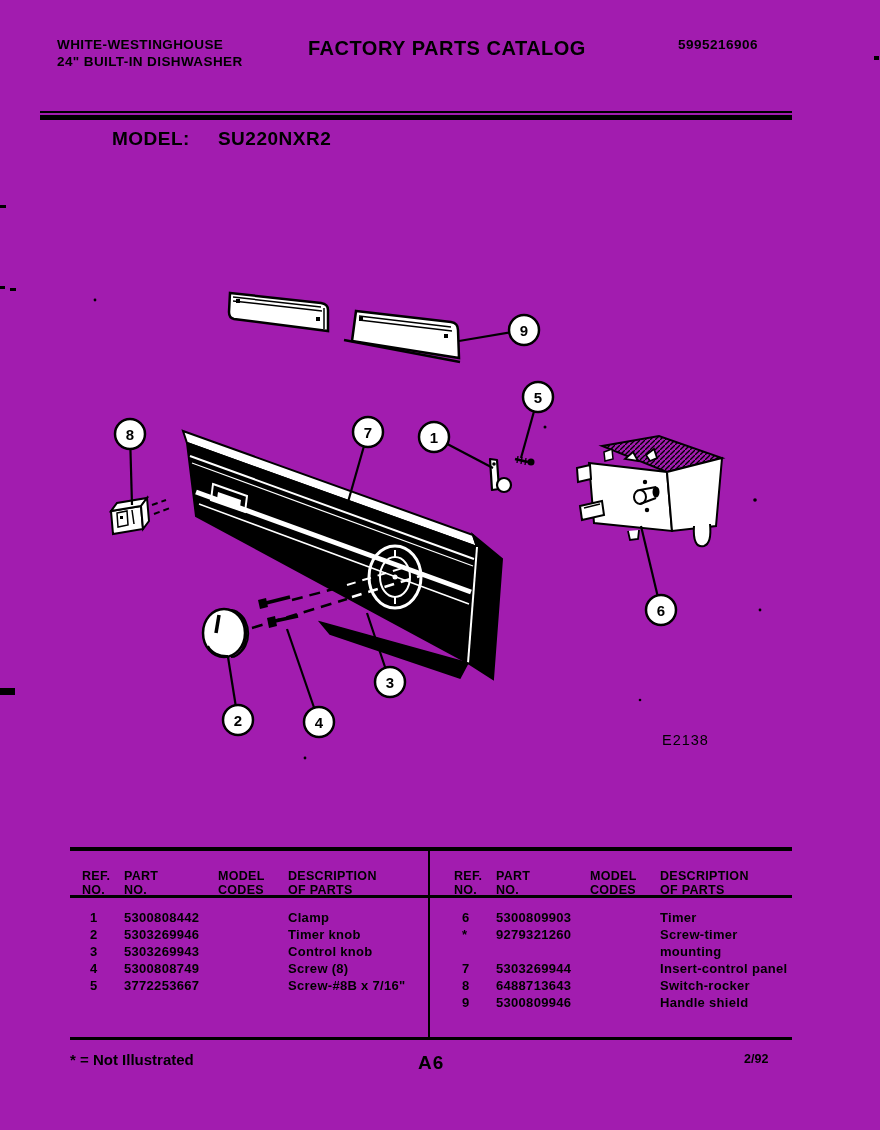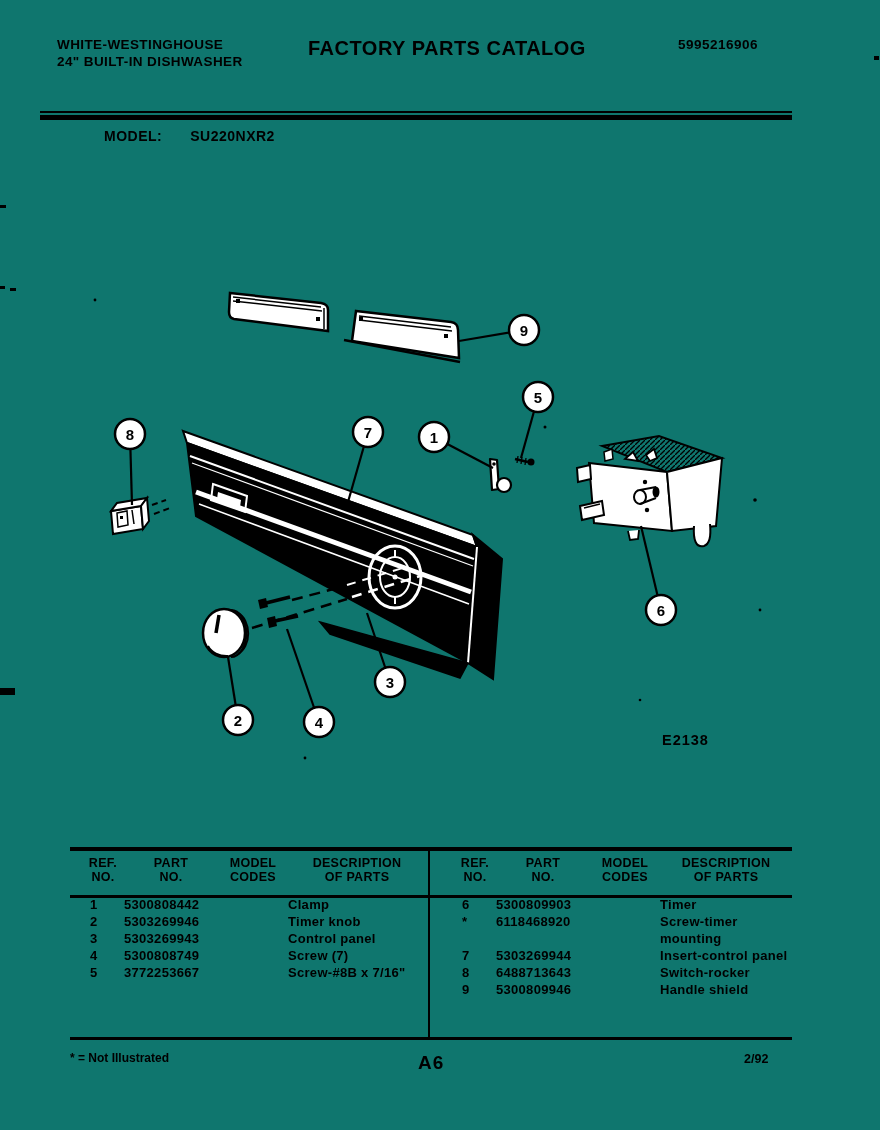--- a/index.html
+++ b/index.html
@@ -1,45 +1,45 @@
 <!DOCTYPE html>
 <html><head>
 <meta charset="utf-8">
 <style>
   html,body{margin:0;padding:0;background:#fff;}
   .page{
-    position:relative;width:880px;height:1130px;background:#0f766e;
+    position:relative;width:880px;height:1130px;background:#a21caf;
     font-family:"Liberation Sans",sans-serif;color:#000;overflow:hidden;
   }
   
   .hdr-brand{position:absolute;left:57px;top:36px;font-size:13.5px;font-weight:700;line-height:17px;letter-spacing:.4px;}
   .hdr-title{position:absolute;left:308px;top:37px;font-size:20px;font-weight:700;letter-spacing:.5px;}
   .hdr-pub{position:absolute;left:678px;top:37px;font-size:13.5px;font-weight:700;letter-spacing:.5px;}
   .rule-thin{position:absolute;left:40px;top:111px;width:752px;height:2px;background:#000;}
   .rule-thick{position:absolute;left:40px;top:115px;width:752px;height:5px;background:#000;}
-  .model-line{position:absolute;left:56px;top:128px;font-size:14px;font-weight:700;letter-spacing:.5px;padding-left:48px;}
+  .model-line{position:absolute;left:64px;top:128px;font-size:19px;font-weight:700;letter-spacing:.5px;padding-left:48px;}
   .model-line .num{margin-left:28px;}
   
   svg.diagram{position:absolute;left:0;top:0;}
-  .fig-code{position:absolute;left:662px;top:732px;font-size:14.5px;font-weight:700;letter-spacing:1px;}
+  .fig-code{position:absolute;left:662px;top:732px;font-size:14.5px;font-weight:400;letter-spacing:1px;}
   
   .table-wrap{position:absolute;left:70px;top:847px;width:722px;height:186px;
     border-top:4px solid #000;border-bottom:3px solid #000;}
   .t-underline{position:absolute;left:0;top:44px;width:100%;height:3px;background:#000;}
   .t-divider{position:absolute;left:358px;top:0;width:2px;height:100%;background:#000;}
   .t-half{position:absolute;top:0;height:100%;}
   .t-half.left{left:0;width:356px;}
   .t-half.right{left:372px;width:350px;}
   .t-grid{display:grid;grid-template-columns:42px 94px 70px auto;column-gap:0;}
-  .t-head{padding:5px 0 0 12px;font-size:12.5px;font-weight:700;line-height:14px;letter-spacing:.3px;text-align:center;}
+  .t-head{padding:18px 0 0 12px;font-size:12.5px;font-weight:700;line-height:14px;letter-spacing:.3px;}
   .t-body{padding:12px 0 0 12px;}
   .t-row{display:grid;grid-template-columns:42px 94px 70px auto;font-size:13px;font-weight:700;line-height:17px;letter-spacing:.3px;}
   .t-row .ref{padding-left:8px;}
   
-  .foot-note{position:absolute;left:70px;top:1051px;font-size:12px;font-weight:700;}
+  .foot-note{position:absolute;left:70px;top:1051px;font-size:15px;font-weight:700;}
   .foot-page{position:absolute;left:418px;top:1052px;font-size:19px;font-weight:700;letter-spacing:1px;}
   .foot-date{position:absolute;left:744px;top:1052px;font-size:12.5px;font-weight:700;text-align:center;}
   
   .artifact{position:absolute;background:#000;}
 </style>
 </head>
 <body>
 
 <div class="page">
 
@@ -258,27 +258,27 @@
           <div class="t-row">
             <span class="ref">2</span>
             <span class="part">5303269946</span>
             <span class="model"></span>
             <span class="desc">Timer knob</span>
           </div>
           <div class="t-row">
             <span class="ref">3</span>
             <span class="part">5303269943</span>
             <span class="model"></span>
-            <span class="desc">Control panel</span>
+            <span class="desc">Control knob</span>
           </div>
           <div class="t-row">
             <span class="ref">4</span>
             <span class="part">5300808749</span>
             <span class="model"></span>
-            <span class="desc">Screw (7)</span>
+            <span class="desc">Screw (8)</span>
           </div>
           <div class="t-row">
             <span class="ref">5</span>
             <span class="part">3772253667</span>
             <span class="model"></span>
             <span class="desc">Screw-#8B x 7/16"</span>
           </div>
         </div>
       </div>
     <div class="t-half right" id="table-right">
@@ -302,21 +302,21 @@
         </div>
         <div class="t-body">
           <div class="t-row">
             <span class="ref">6</span>
             <span class="part">5300809903</span>
             <span class="model"></span>
             <span class="desc">Timer</span>
           </div>
           <div class="t-row">
             <span class="ref">*</span>
-            <span class="part">6118468920</span>
+            <span class="part">9279321260</span>
             <span class="model"></span>
             <span class="desc">Screw-timer mounting</span>
           </div>
           <div class="t-row">
             <span class="ref">7</span>
             <span class="part">5303269944</span>
             <span class="model"></span>
             <span class="desc">Insert-control panel</span>
           </div>
           <div class="t-row">

